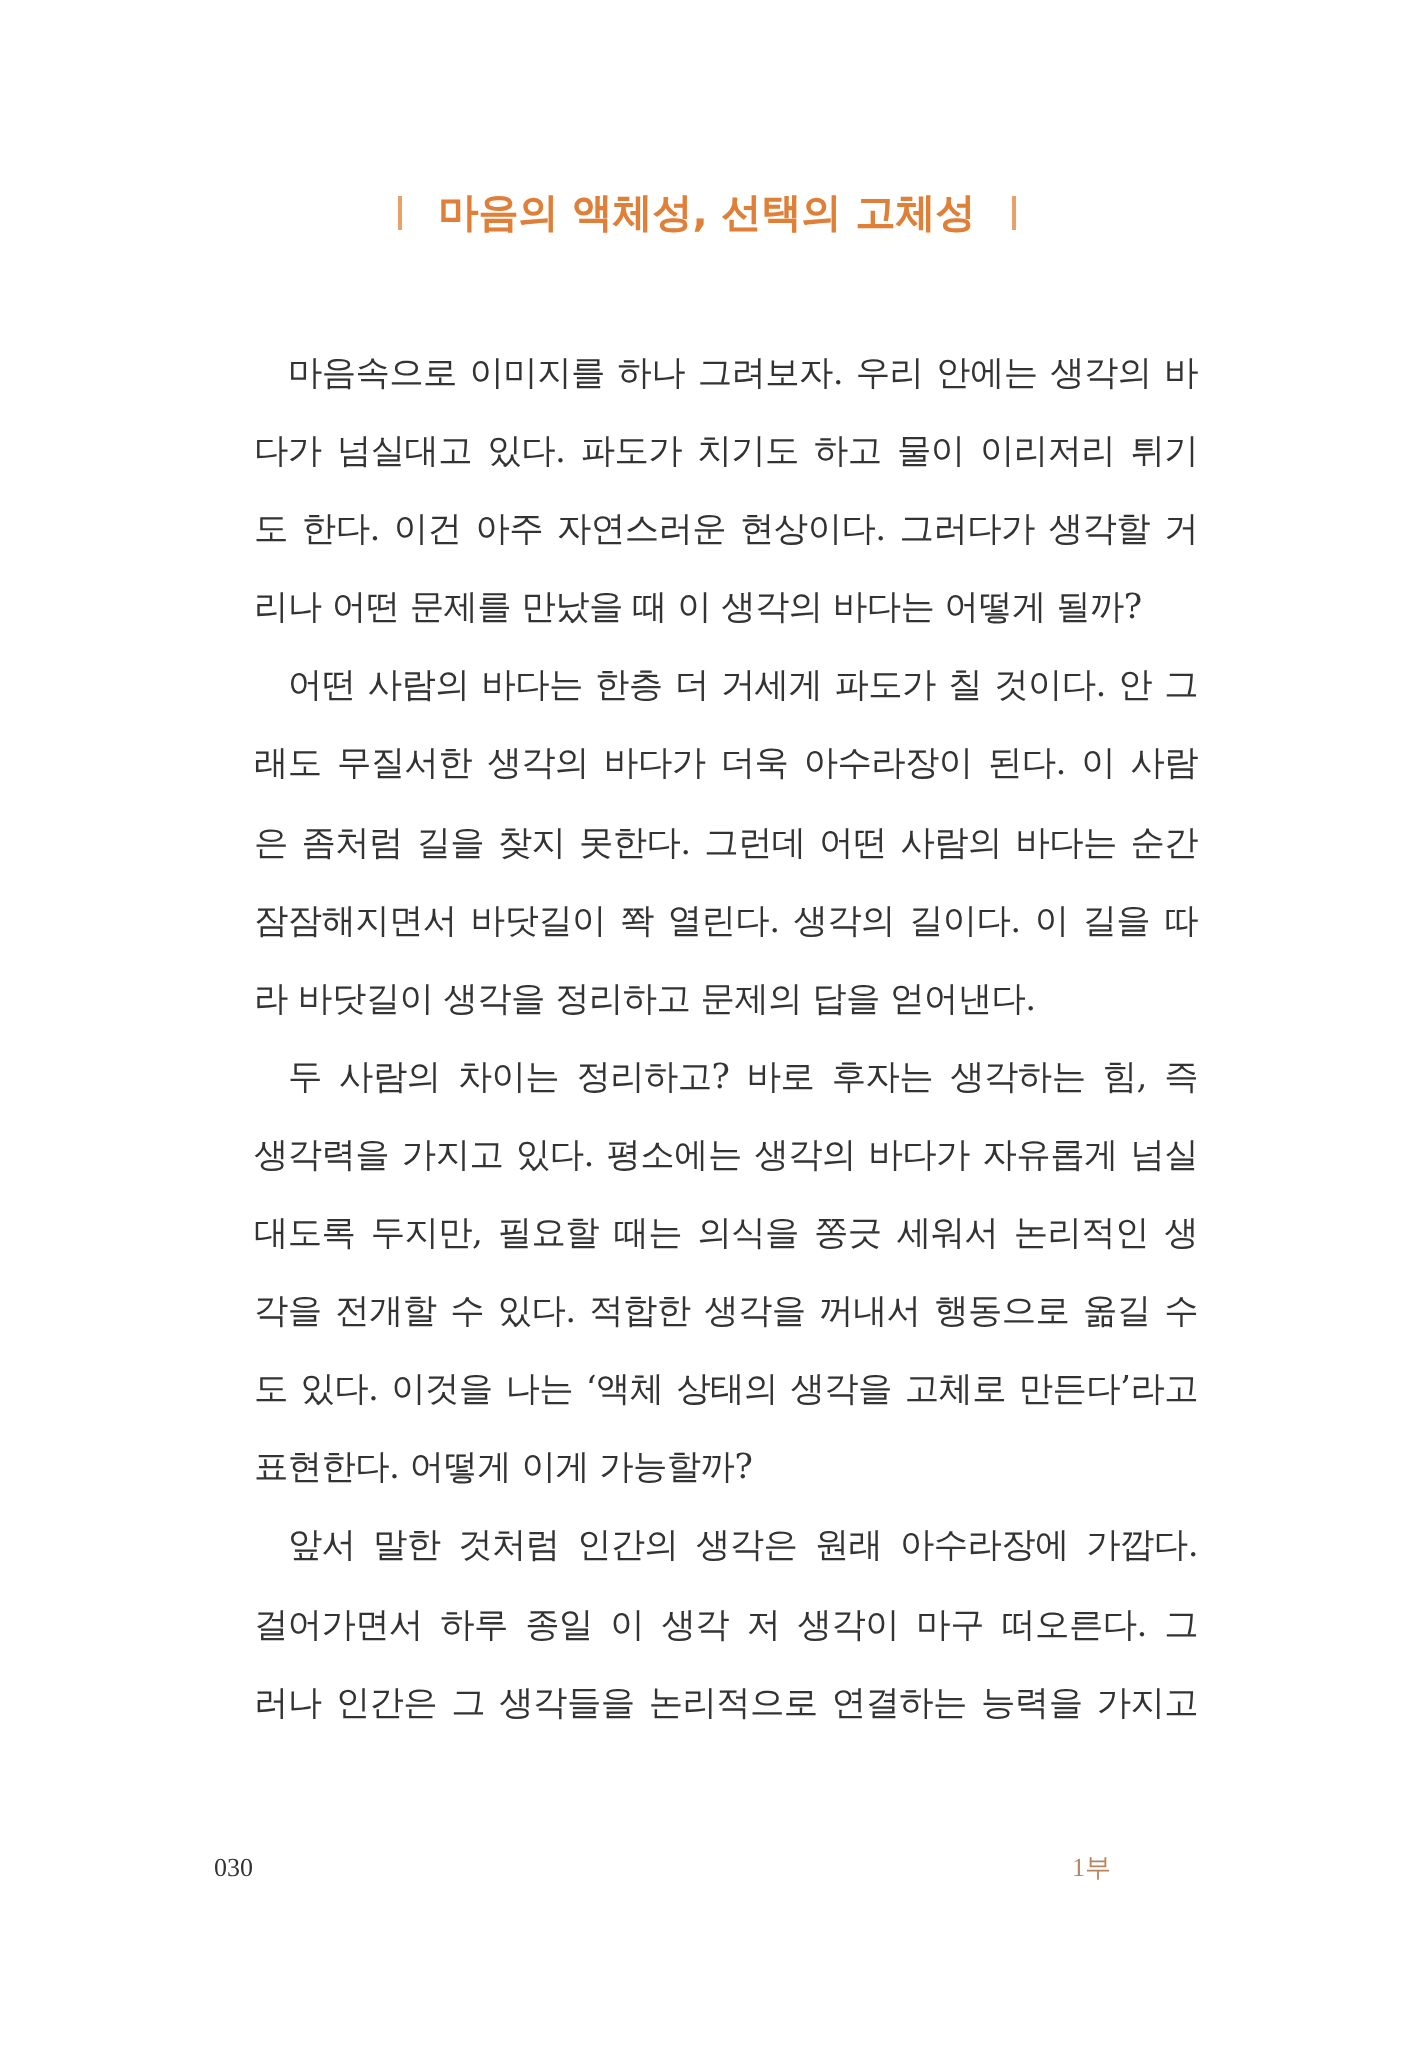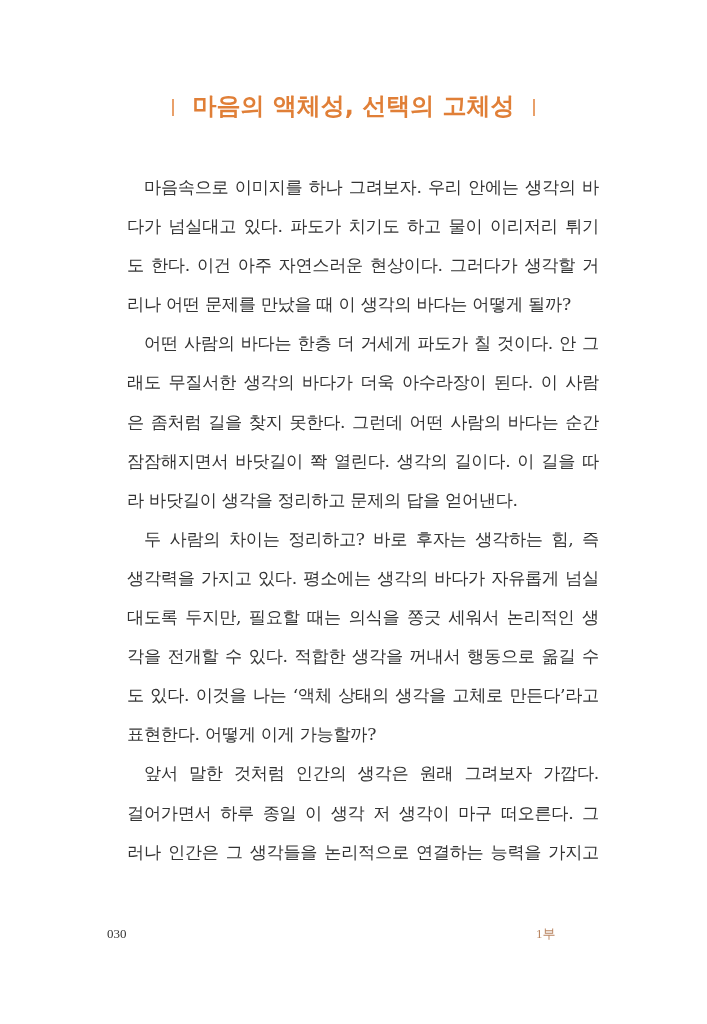--- a/index.html
+++ b/index.html
@@ -21,21 +21,21 @@
       width: 707px;
       height: 1024px;
     }
     .section-title {
       position: absolute;
       top: 91px;
       left: 0;
       width: 707px;
       text-align: center;
       font-family: "DejaVu Sans", "Liberation Sans", sans-serif;
-      font-size: 24px;
+      font-size: 20px;
       font-weight: bold;
       color: #e07f37;
       letter-spacing: 0px;
       line-height: 30px;
     }
     .section-title .bar {
       display: inline-block;
       width: 2px;
       height: 17px;
       background: #e9a06a;
@@ -102,21 +102,21 @@
     <span class="line">래도 무질서한 생각의 바다가 더욱 아수라장이 된다. 이 사람</span>
     <span class="line">은 좀처럼 길을 찾지 못한다. 그런데 어떤 사람의 바다는 순간</span>
     <span class="line">잠잠해지면서 바닷길이 쫙 열린다. 생각의 길이다. 이 길을 따</span>
     <span class="line last">라 바닷길이 생각을 정리하고 문제의 답을 얻어낸다.</span>
     <span class="line indent">두 사람의 차이는 정리하고? 바로 후자는 생각하는 힘, 즉</span>
     <span class="line">생각력을 가지고 있다. 평소에는 생각의 바다가 자유롭게 넘실</span>
     <span class="line">대도록 두지만, 필요할 때는 의식을 쫑긋 세워서 논리적인 생</span>
     <span class="line">각을 전개할 수 있다. 적합한 생각을 꺼내서 행동으로 옮길 수</span>
     <span class="line">도 있다. 이것을 나는 ‘액체 상태의 생각을 고체로 만든다’라고</span>
     <span class="line last">표현한다. 어떻게 이게 가능할까?</span>
-    <span class="line indent">앞서 말한 것처럼 인간의 생각은 원래 그려보자 가깝다.</span>
+    <span class="line indent">앞서 말한 것처럼 인간의 생각은 원래 아수라장에 가깝다.</span>
     <span class="line">걸어가면서 하루 종일 이 생각 저 생각이 마구 떠오른다. 그</span>
     <span class="line">러나 인간은 그 생각들을 논리적으로 연결하는 능력을 가지고</span>
   </div>
 
   <div class="footer-page-number">030</div>
   <div class="footer-part">1부</div>
 
 </div>
 
 </body></html>

